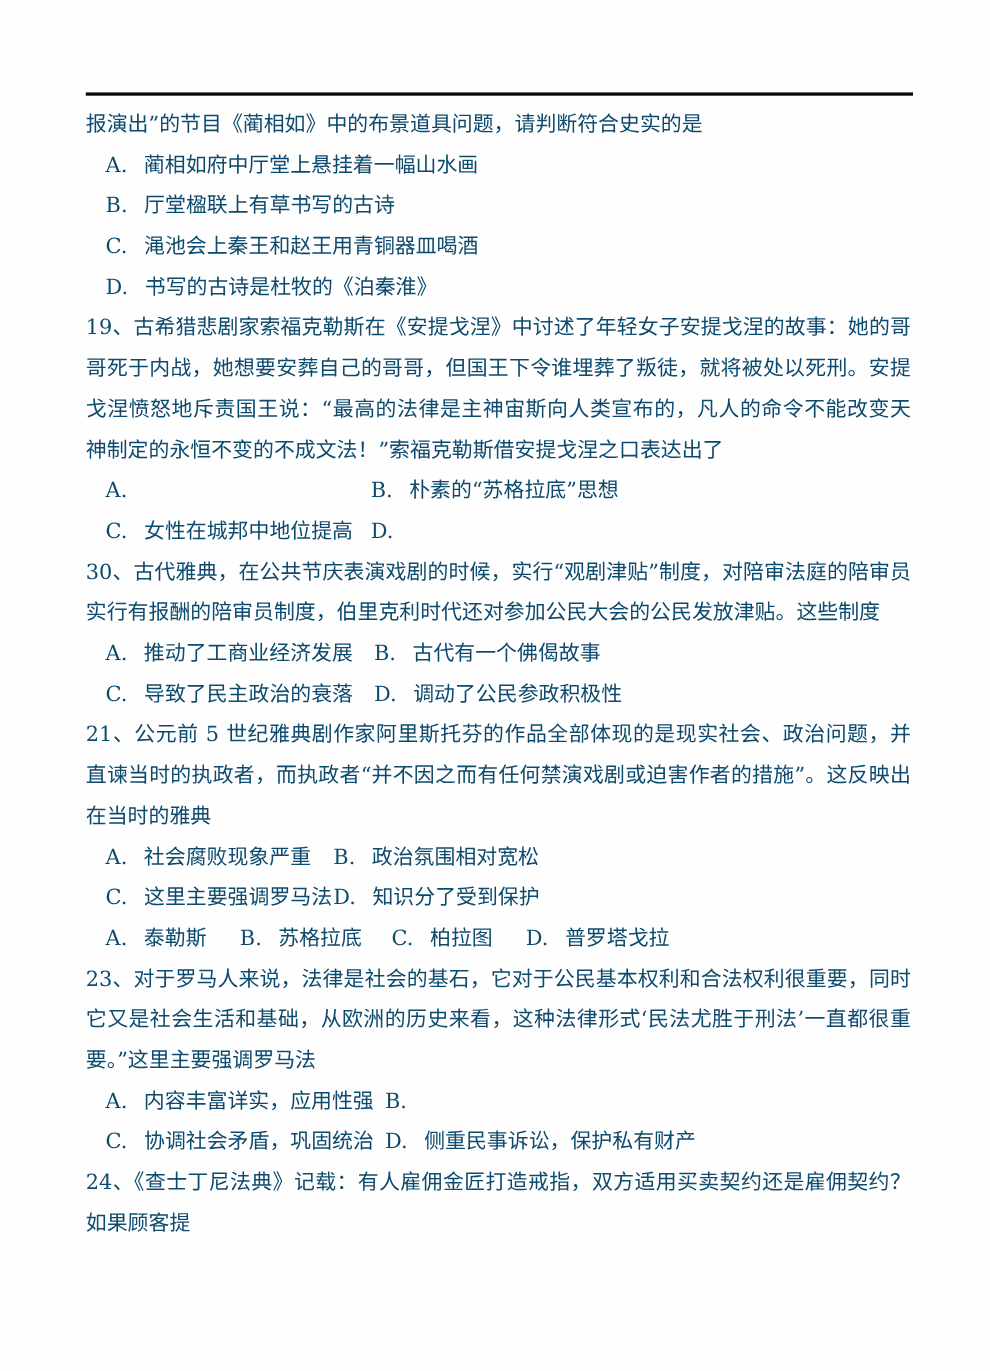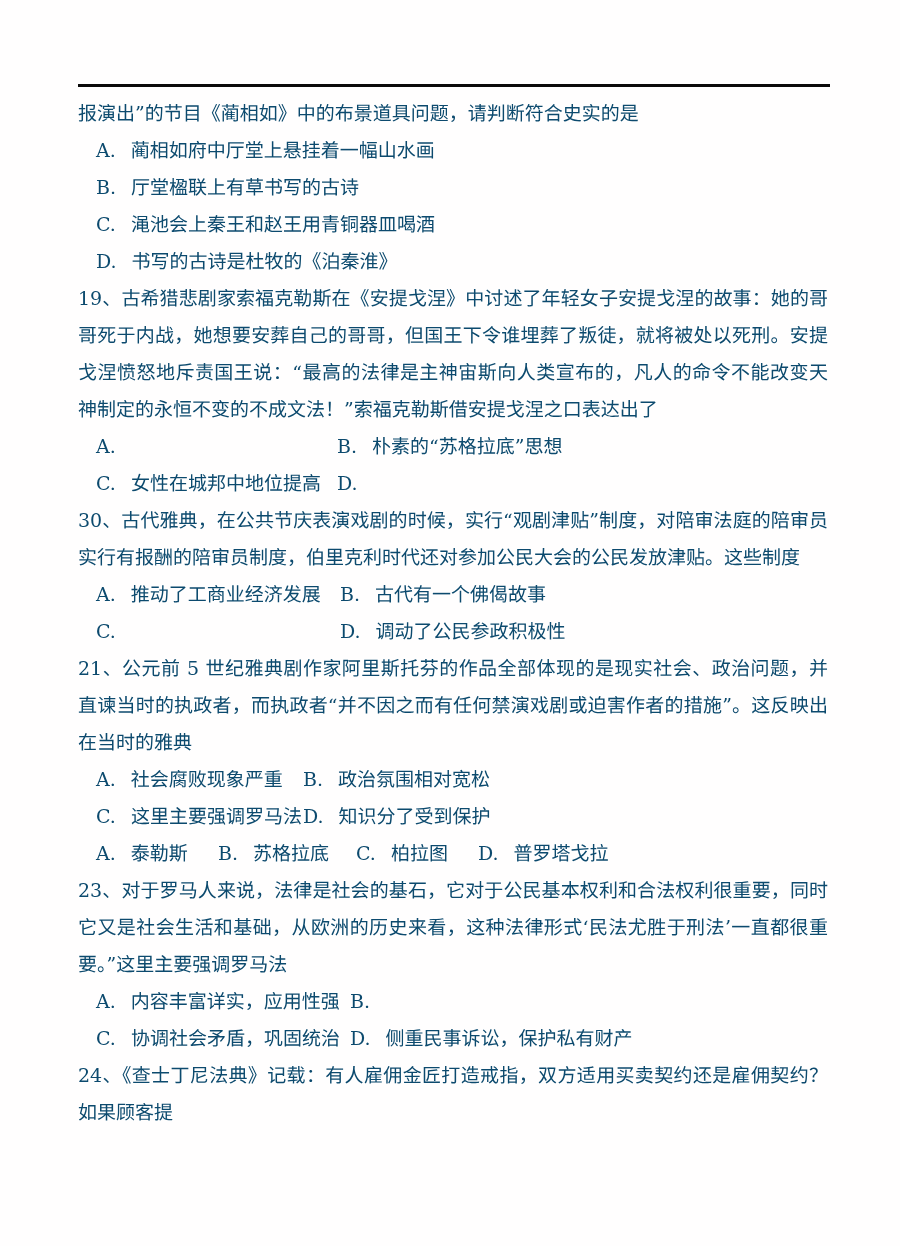--- a/index.html
+++ b/index.html
@@ -90,20 +90,21 @@
           <span>推动了工商业经济发展</span>
         </span>
         <span class="opt">
           <span class="opt-label">B.</span>
           <span>古代有一个佛偈故事</span>
         </span>
       </div>
       <div class="opt-row">
         <span class="opt cell1">
           <span class="opt-label">C.</span>
+          <span>导致了民主政治的衰落</span>
         </span>
         <span class="opt">
           <span class="opt-label">D.</span>
           <span>调动了公民参政积极性</span>
         </span>
       </div>
     </section>
 
     <section class="q21">
       <p class="stem">21、公元前 5 世纪雅典剧作家阿里斯托芬的作品全部体现的是现实社会、政治问题，并直谏当时的执政者，而执政者“并不因之而有任何禁演戏剧或迫害作者的措施”。这反映出在当时的雅典</p>

